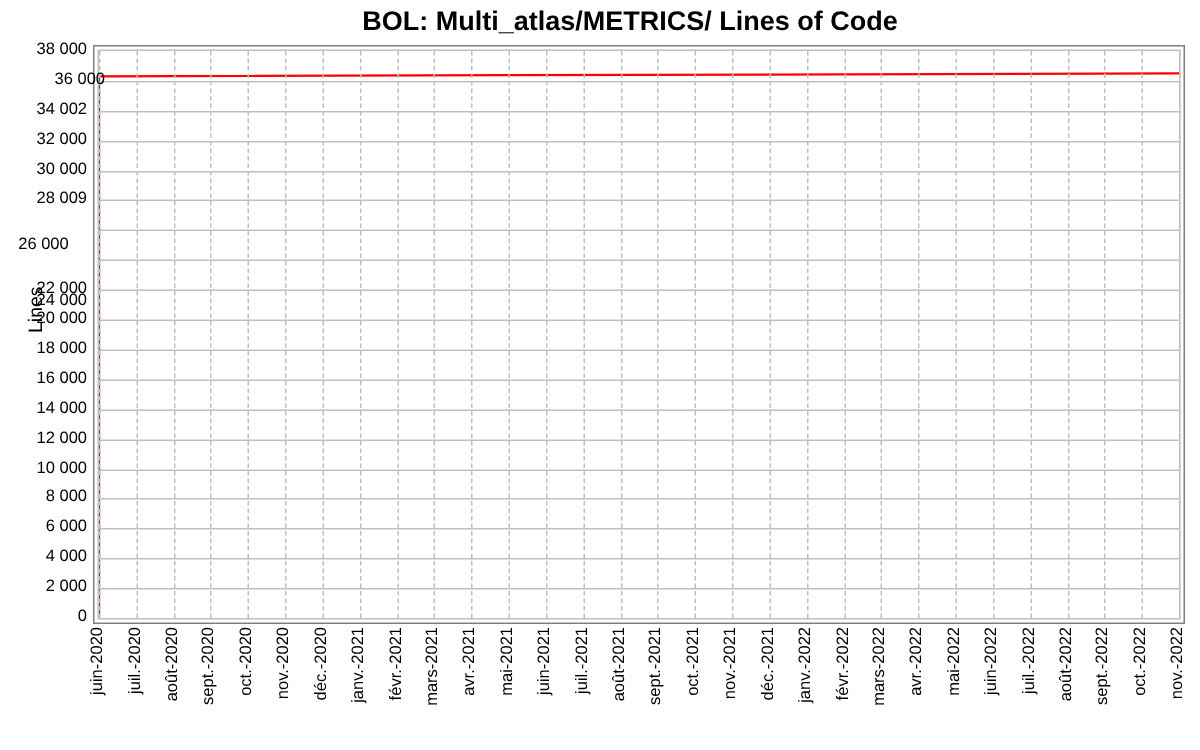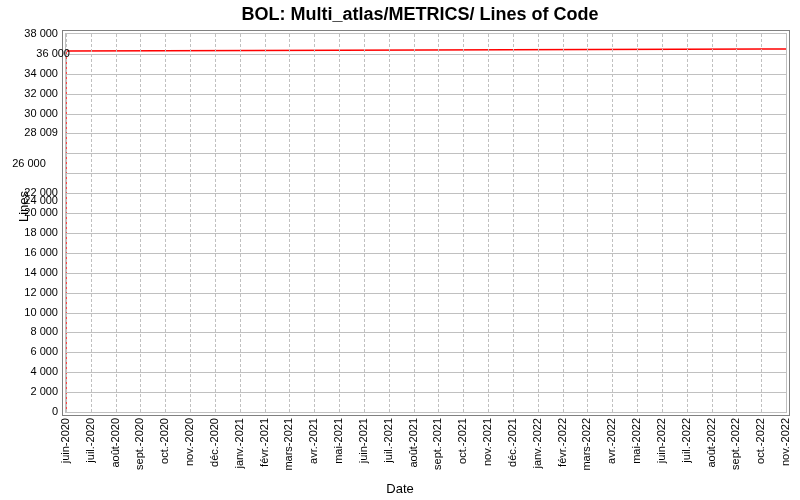--- a/index.html
+++ b/index.html
@@ -160,39 +160,38 @@
         <div class="grid-v" style="left: 571.034px;"></div>
         <div class="grid-v" style="left: 595.862px;"></div>
         <div class="grid-v" style="left: 620.69px;"></div>
         <div class="grid-v" style="left: 645.517px;"></div>
         <div class="grid-v" style="left: 670.345px;"></div>
         <div class="grid-v" style="left: 695.172px;"></div>
         <div class="grid-v" style="left: 720px;"></div>
       </div>
   </div>
 
-  <div class="xlabel">Date</div>
 <div class="ytick" style="top: 411px;">0</div>
     <div class="ytick" style="top: 391.105px;">2 000</div>
     <div class="ytick" style="top: 371.211px;">4 000</div>
     <div class="ytick" style="top: 351.316px;">6 000</div>
     <div class="ytick" style="top: 331.421px;">8 000</div>
     <div class="ytick" style="top: 311.526px;">10 000</div>
     <div class="ytick" style="top: 291.632px;">12 000</div>
     <div class="ytick" style="top: 271.737px;">14 000</div>
     <div class="ytick" style="top: 251.842px;">16 000</div>
     <div class="ytick" style="top: 231.947px;">18 000</div>
     <div class="ytick" style="top: 212.053px;">20 000</div>
     <div class="ytick" style="top: 192.158px;">22 000</div>
     <div class="ytick" style="top: 172.263px; margin-top: 28px;">24 000</div>
     <div class="ytick" style="top: 163px; text-align: center;">26 000</div>
     <div class="ytick" style="top: 132.474px;">28 009</div>
     <div class="ytick" style="top: 112.579px;">30 000</div>
     <div class="ytick" style="top: 92.6842px;">32 000</div>
-    <div class="ytick" style="top: 72.7895px;">34 000</div>
+    <div class="ytick" style="top: 72.7895px;">34 002</div>
     <div class="ytick" style="top: 52.8947px; padding-left: 12px;">36 000</div>
     <div class="ytick" style="top: 33px; text-align: right;">38 000</div>
     <div class="xtick" style="left: 65px;">juin-2020</div>
     <div class="xtick" style="left: 89.8276px;">juil.-2020</div>
     <div class="xtick" style="left: 114.655px;">août-2020</div>
     <div class="xtick" style="left: 139.483px;">sept.-2020</div>
     <div class="xtick" style="left: 164.31px;">oct.-2020</div>
     <div class="xtick" style="left: 189.138px;">nov.-2020</div>
     <div class="xtick" style="left: 213.966px;">déc.-2020</div>
     <div class="xtick" style="left: 238.793px;">janv.-2021</div>

